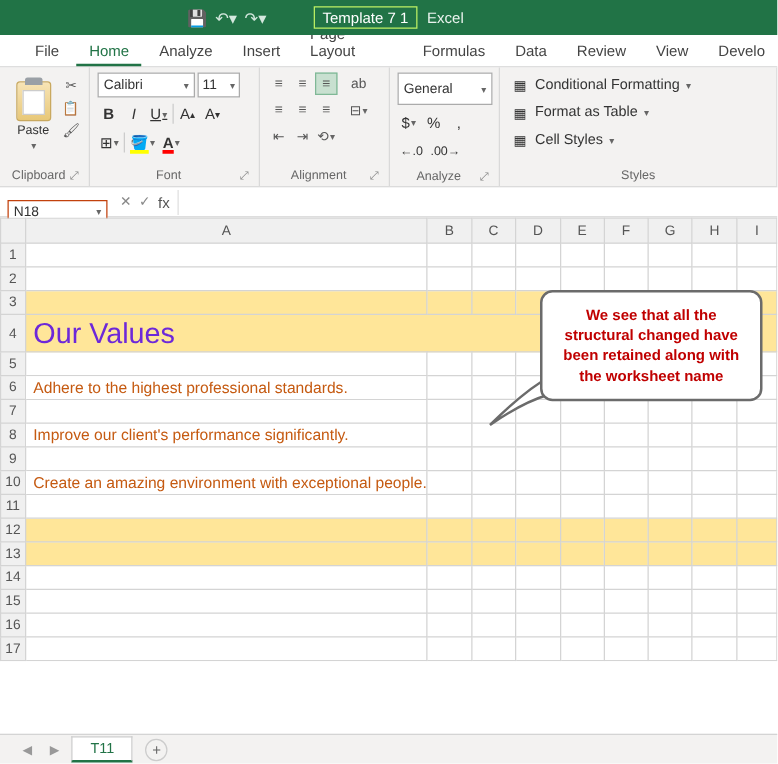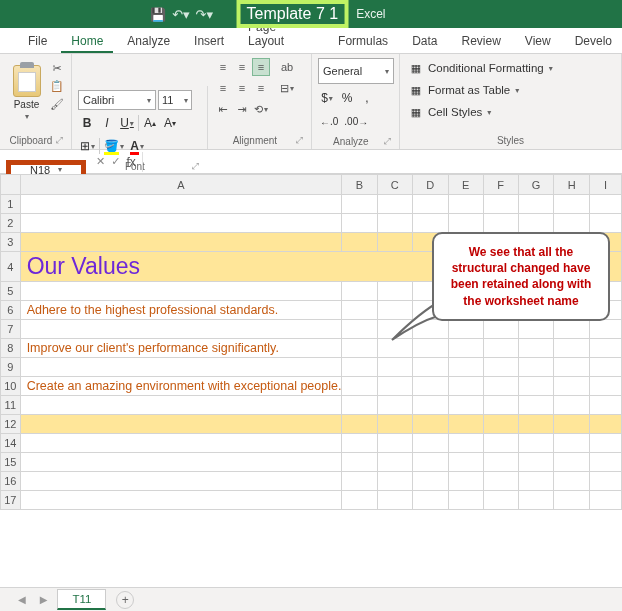--- a/index.html
+++ b/index.html
@@ -2,61 +2,61 @@
 <html><head>
 <meta charset="utf-8">
 <style>
   * { box-sizing: border-box; margin: 0; padding: 0; }
   body { font-family: "Segoe UI", Arial, sans-serif; font-size: 12px; background: #fff; width: 622px; height: 611px; overflow: hidden; position: relative; color: #333; }
   
   .titlebar { background: #217346; height: 28px; display: flex; align-items: center; color: #fff; font-size: 12px; position: relative; }
   .title-icons { display: flex; gap: 6px; margin-left: 150px; align-items: center; }
   .title-icons span { color: #d4e8de; font-size: 13px; }
   .title-center { position: absolute; left: 50%; transform: translateX(-50%); display: flex; align-items: center; gap: 8px; }
-  .title-highlight { border: 4px solid #bef264; padding: 1px 6px; color: #fff; font-size: 16px; }
+  .title-highlight { border: 1px solid #bef264; padding: 1px 6px; color: #fff; font-size: 12px; }
   .title-excel { color: #eaf3ee; font-size: 12px; }
   
   .tabs { display: flex; align-items: flex-end; height: 26px; border-bottom: 1px solid #d4d4d4; background: #fff; padding-left: 18px; gap: 4px; }
   .tab { padding: 4px 10px 5px; font-size: 12px; color: #444; cursor: pointer; }
   .tab.active { color: #217346; border-bottom: 2px solid #217346; padding-bottom: 3px; font-weight: 400; }
   
   .ribbon { background: #f3f2f1; height: 96px; display: flex; border-bottom: 1px solid #d4d4d4; }
   .group { border-right: 1px solid #d9d9d9; padding: 4px 6px 2px; display: flex; flex-direction: column; justify-content: space-between; }
   .group-label { font-size: 10px; color: #666; text-align: center; padding: 2px 0 1px; }
   
   .clipboard { width: 72px; }
   .paste-area { display: flex; gap: 2px; height: 70px; }
   .paste-main { display: flex; flex-direction: column; align-items: center; justify-content: center; width: 42px; gap: 2px; }
   .paste-icon { width: 28px; height: 32px; background: linear-gradient(#f7e4b6, #e8c878); border: 1px solid #c9a95f; border-radius: 3px; position: relative; }
   .paste-icon::before { content: ""; position: absolute; top: -4px; left: 6px; width: 14px; height: 6px; background: #9aa0a6; border-radius: 2px 2px 0 0; }
   .paste-icon::after { content: ""; position: absolute; top: 6px; left: 4px; right: 4px; bottom: 4px; background: #fff; border: 1px solid #ccc; }
   .paste-side { display: flex; flex-direction: column; gap: 4px; padding-top: 4px; }
   .mini-icon { width: 16px; height: 14px; font-size: 11px; text-align: center; color: #555; }
   
-  .font-group { width: 136px; margin-top: 32px; }
+  .font-group { width: 136px; }
   .font-row { display: flex; gap: 2px; margin-bottom: 3px; align-items: center; }
   .font-name { background: #fff; border: 1px solid #ababab; height: 20px; width: 78px; font-size: 11px; padding: 0 4px; display: flex; align-items: center; justify-content: space-between; }
   .font-size { background: #fff; border: 1px solid #ababab; height: 20px; width: 34px; font-size: 11px; padding: 0 3px; display: flex; align-items: center; justify-content: space-between; }
   .btn { min-width: 18px; height: 20px; display: inline-flex; align-items: center; justify-content: center; font-size: 12px; color: #333; cursor: pointer; padding: 0 2px; }
   .caret { font-size: 8px; color: #666; margin-left: 1px; }
   
   .align-group { width: 104px; }
   .align-row { display: flex; gap: 1px; margin-bottom: 3px; }
   .align-btn { width: 18px; height: 18px; display: flex; align-items: center; justify-content: center; font-size: 11px; color: #555; }
   .align-btn.sel { background: #c8e0d0; border: 1px solid #7fb896; }
   
   .num-group { width: 88px; }
   .num-format { background: #fff; border: 1px solid #ababab; height: 20px; width: 76px; font-size: 11px; padding: 12px 4px; display: flex; align-items: center; justify-content: space-between; margin-bottom: 4px; }
   
   .styles-group { flex: 1; }
   .styles-row { display: flex; align-items: center; gap: 4px; height: 20px; font-size: 11.5px; color: #333; margin-bottom: 2px; padding-left: 2px; }
   .sty-icon { width: 16px; height: 14px; display: inline-flex; align-items: center; justify-content: center; font-size: 11px; }
   
   .namebox-row { display: flex; align-items: center; height: 24px; border-bottom: 1px solid #d4d4d4; background: #fff; }
-  .namebox { width: 80px; border: 5px solid #c2410c; height: 20px; margin: 16px 4px 0 6px; padding: 0 19px; font-size: 11px; display: flex; align-items: center; justify-content: space-between; background: #fff; }
+  .namebox { width: 80px; border: 1px solid #c2410c; height: 20px; margin: 16px 4px 0 6px; padding: 0 4px; font-size: 11px; display: flex; align-items: center; justify-content: space-between; background: #fff; }
   .fx-icons { display: flex; gap: 6px; padding: 0 6px; color: #888; font-size: 11px; align-items: center; }
   .fx-icons .fx { color: #555; font-size: 12px; }
   .fx-bar { flex: 1; border-left: 1px solid #e0e0e0; height: 20px; }
   
   .grid-wrap { position: relative; overflow: hidden; }
   .grid { border-collapse: collapse; table-layout: fixed; }
   .grid th, .grid td { border: 1px solid #d4d4d4; font-weight: normal; }
   .corner { width: 26px; height: 20px; background: #f0f0f0; }
   .colh { background: #f0f0f0; height: 20px; font-size: 11px; color: #555; text-align: center; }
   .rowh { background: #f0f0f0; width: 26px; font-size: 11px; color: #555; text-align: center; }
@@ -399,20 +399,32 @@
           <td class="cell"></td>
           <td class="cell"></td>
           <td class="cell"></td>
           <td class="cell"></td>
           <td class="cell"></td>
           <td class="cell"></td>
           <td class="cell"></td>
           <td class="cell"></td>
           <td class="cell"></td>
         </tr>
+    <tr class="row-yellow">
+          <th class="rowh">13</th>
+          <td class="cell"></td>
+          <td class="cell"></td>
+          <td class="cell"></td>
+          <td class="cell"></td>
+          <td class="cell"></td>
+          <td class="cell"></td>
+          <td class="cell"></td>
+          <td class="cell"></td>
+          <td class="cell"></td>
+        </tr>
     <tr>
           <th class="rowh">14</th>
           <td class="cell"></td>
           <td class="cell"></td>
           <td class="cell"></td>
           <td class="cell"></td>
           <td class="cell"></td>
           <td class="cell"></td>
           <td class="cell"></td>
           <td class="cell"></td>

